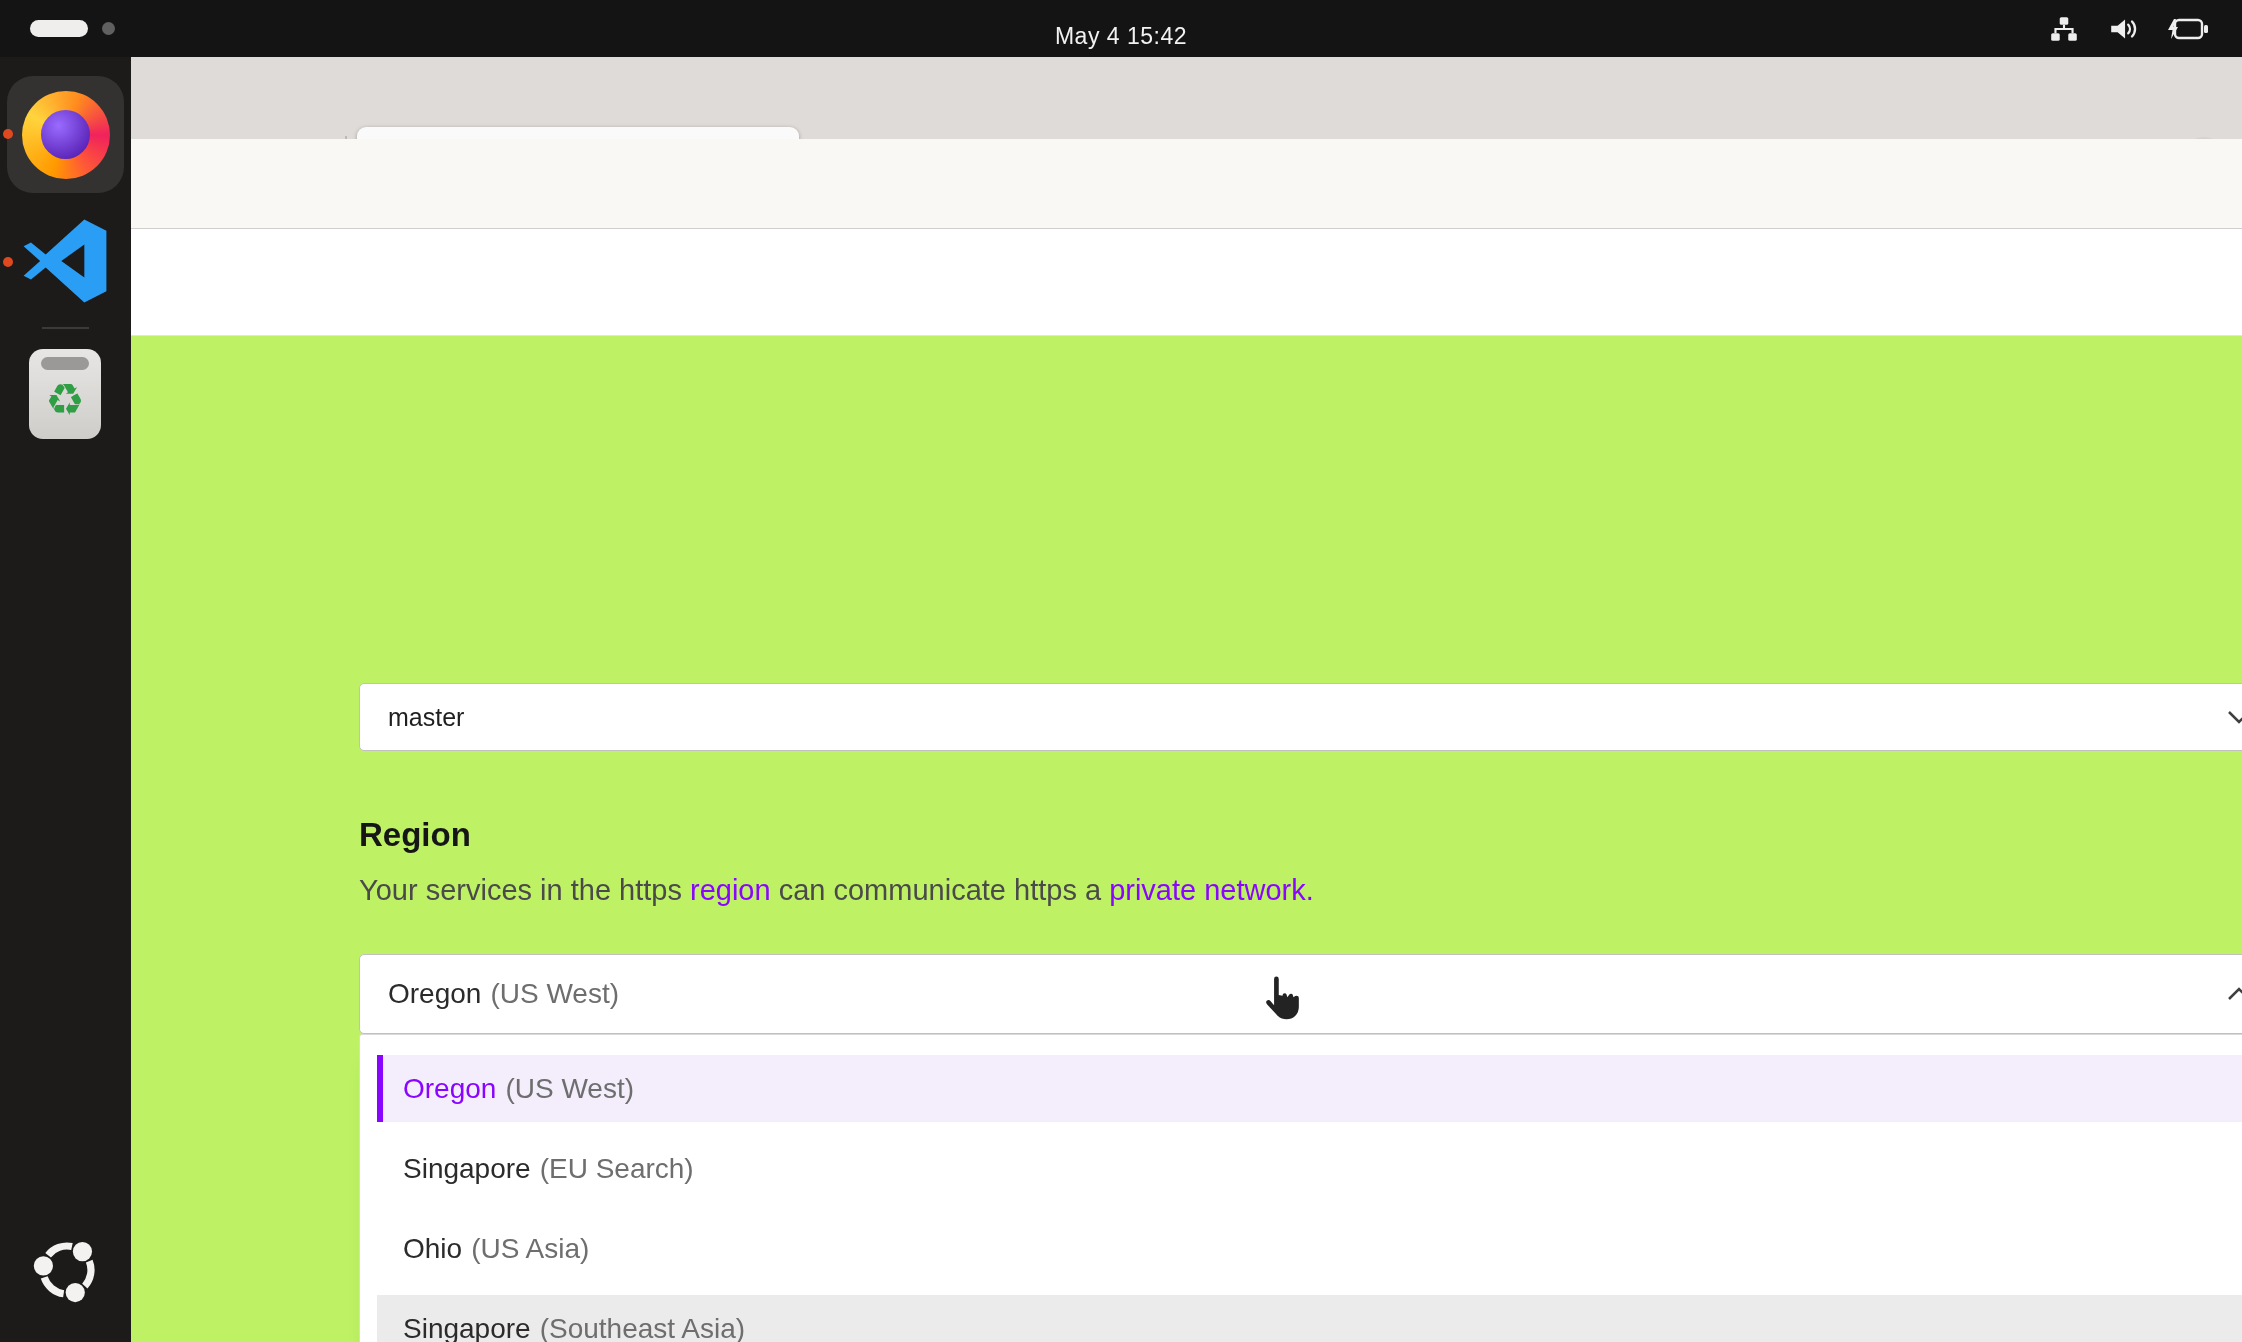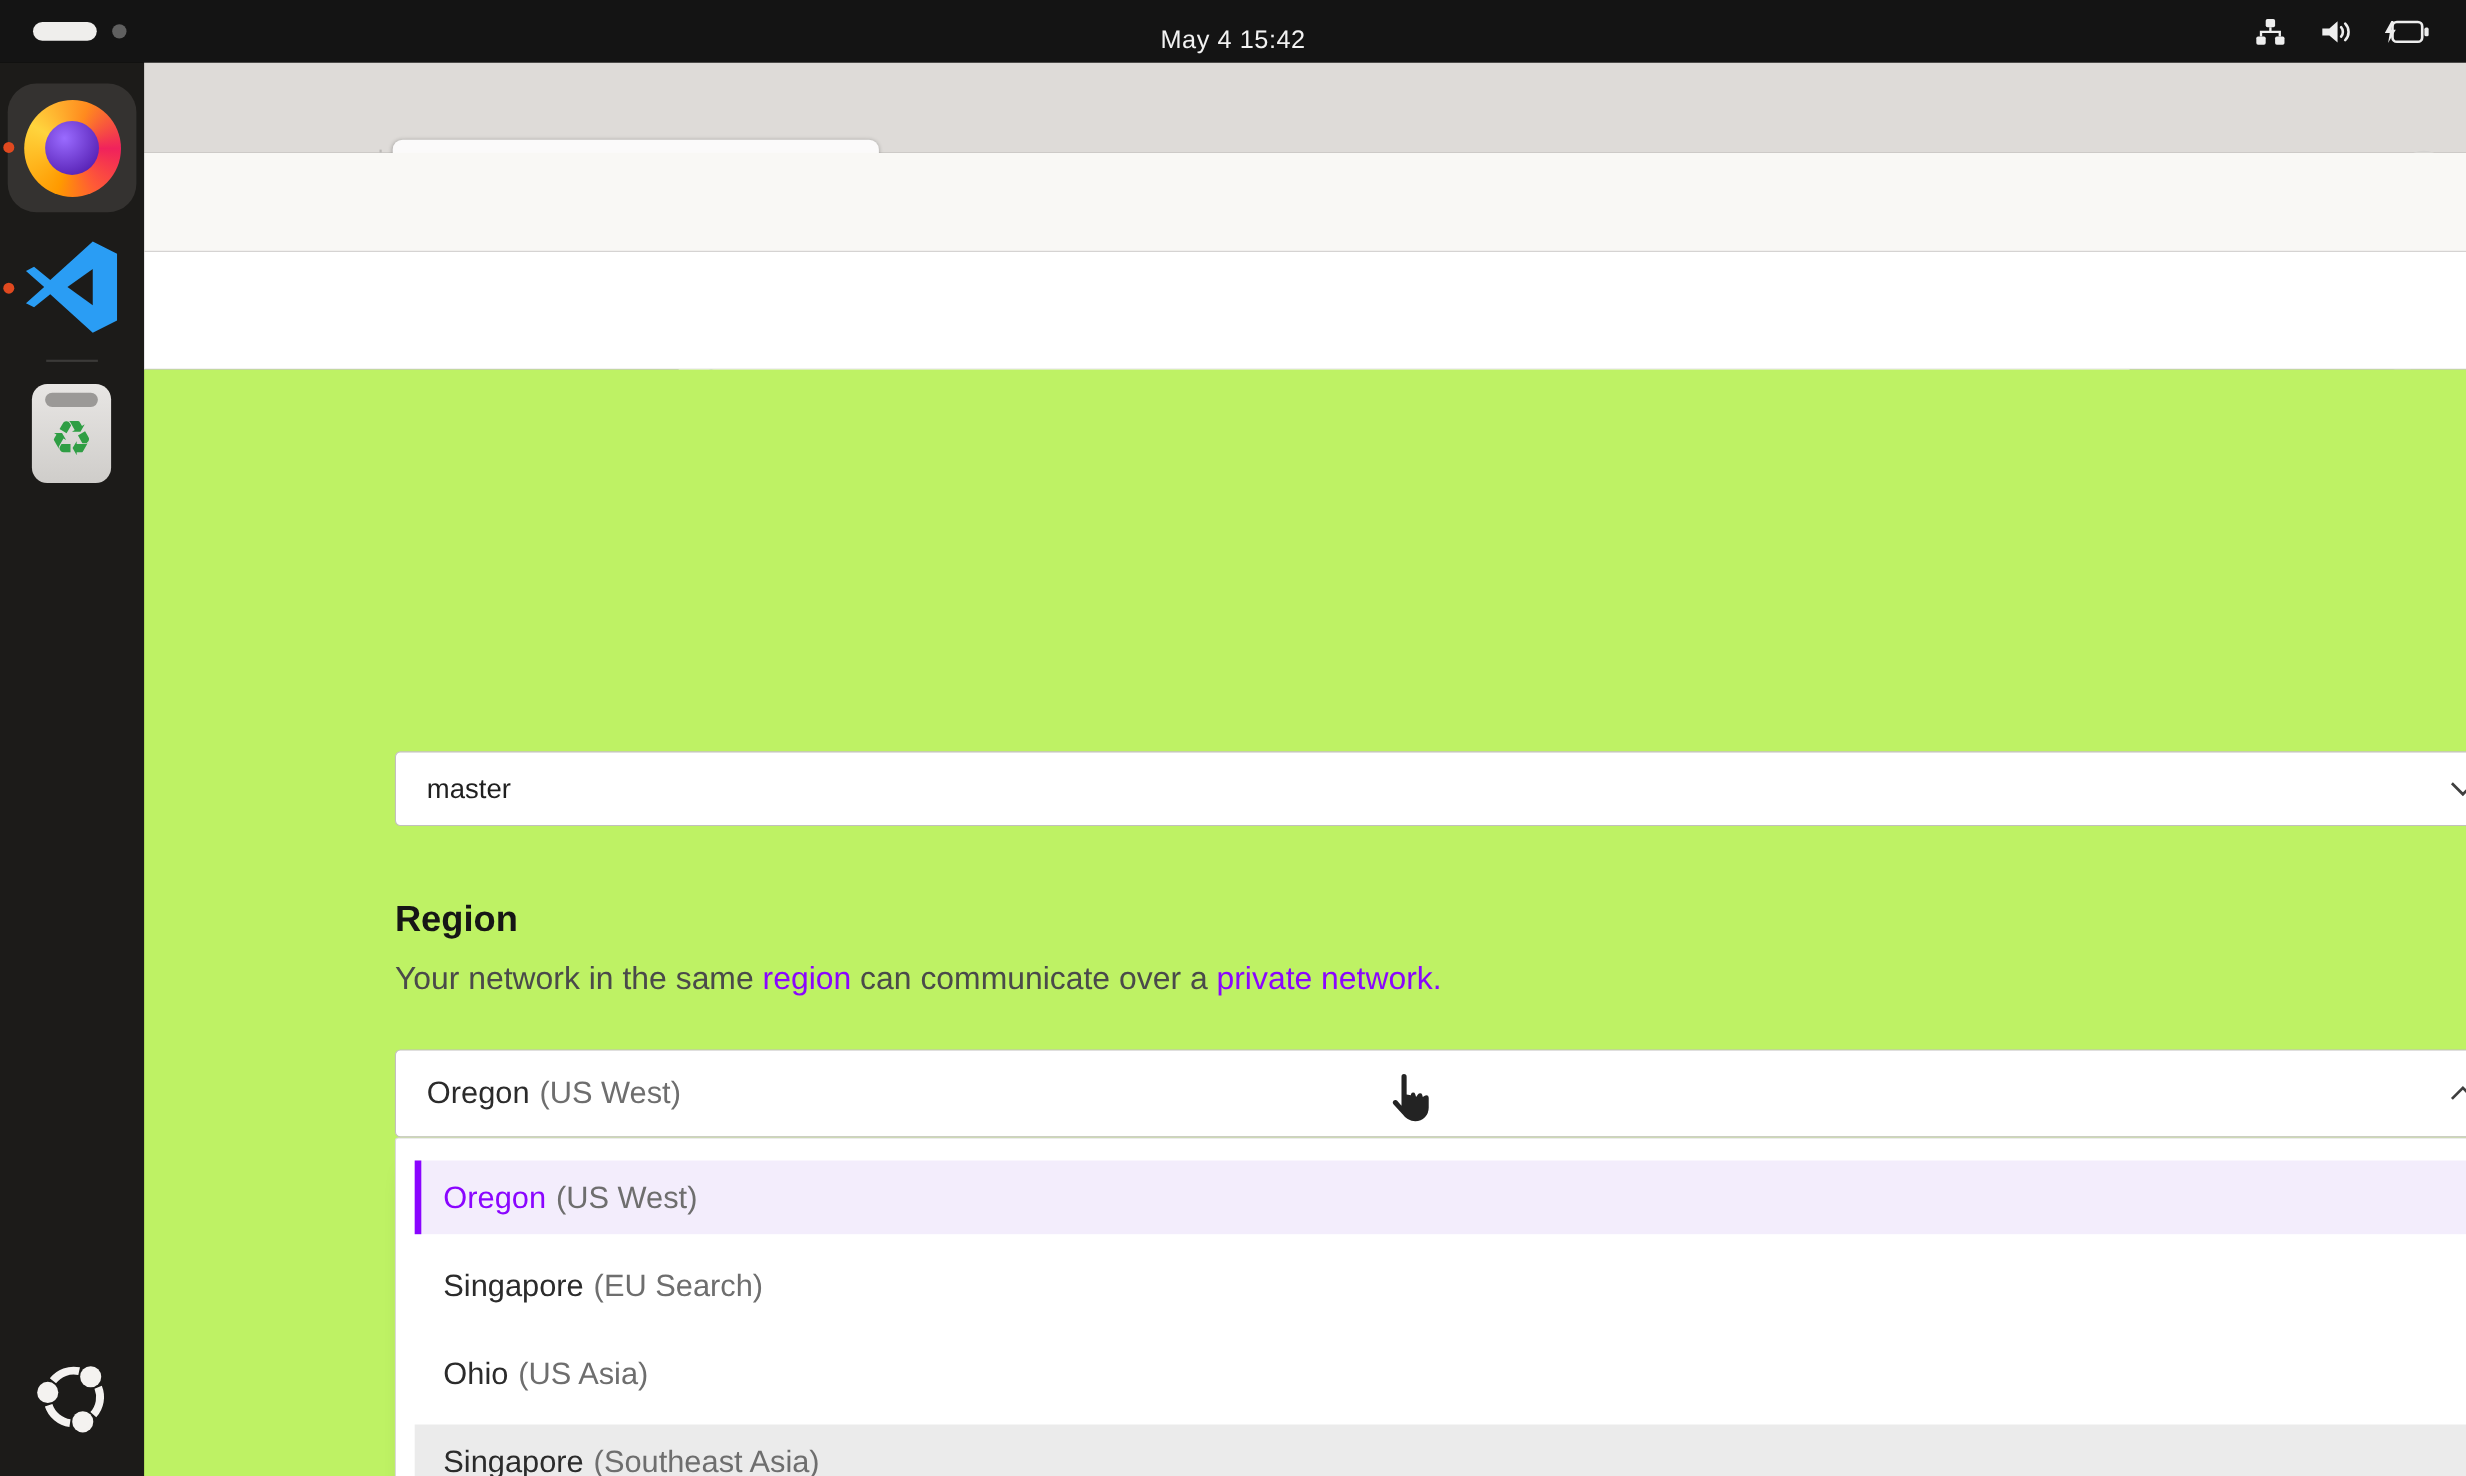--- a/index.html
+++ b/index.html
@@ -340,21 +340,21 @@
     <div id="branch-box" class="abs fieldbox">
       <span>master</span>
       <span class="box-chevron">
         <svg width="24" height="14" viewBox="0 0 24 14">
             <path d="M2 2 L12 12 L22 2" stroke="#3f3f3f" stroke-width="2.5" fill="none"></path>
           </svg>
       </span>
     </div>
 
     <div id="region-heading" class="abs">Region</div>
-    <div id="region-desc" class="abs"><span>Your network in the same </span><span class="plink">region</span><span> can communicate over a </span><span class="plink">private network.</span></div>
+    <div id="region-desc" class="abs"><span>Your services in the https </span><span class="plink">region</span><span> can communicate https a </span><span class="plink">private network.</span></div>
 
     <div id="region-select" class="abs fieldbox">
       <span class="opt-name">Oregon</span>
       <span class="opt-detail">(US West)</span>
       <span class="box-chevron">
         <svg width="24" height="14" viewBox="0 0 24 14">
             <path d="M2 12 L12 2 L22 12" stroke="#3f3f3f" stroke-width="2.5" fill="none"></path>
           </svg>
       </span>
     </div>

